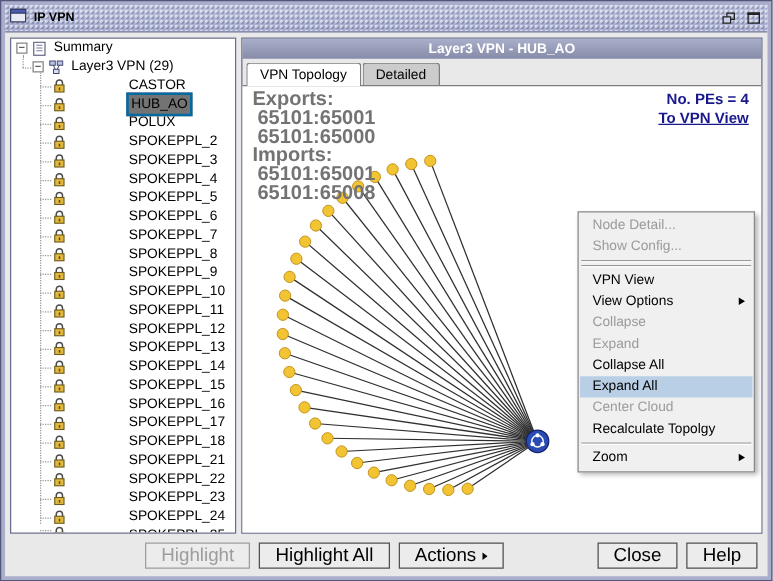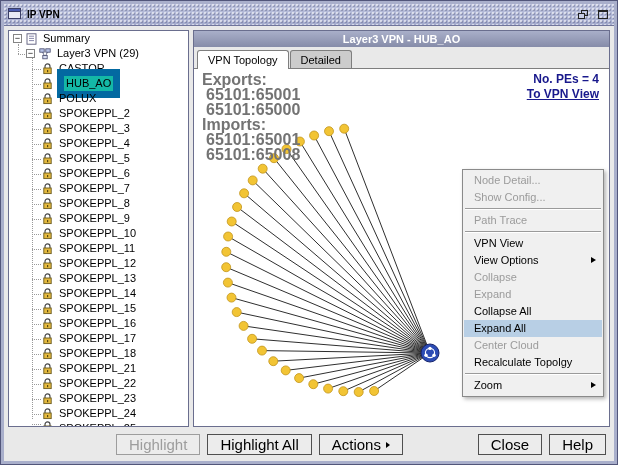--- a/index.html
+++ b/index.html
@@ -23,26 +23,26 @@
   .win-btn { width:17px; height:15px; display:flex; align-items:center; justify-content:center; cursor:default; }
 
   
   .main { flex:1 1 auto; min-height:0; display:flex; gap:4px; padding:4px; }
 
   
   .tree-panel { flex:0 0 181px; background:#fff; border:1px solid #6A6E8E; overflow:hidden; position:relative; }
   .tree-row { height:15px; line-height:15px; display:flex; align-items:center; font-size:11px; white-space:nowrap; position:relative; color:#000; }
   .tree-row.level0 { padding-left:4px; }
   .tree-row.level1 { padding-left:17px; }
-  .tree-row.level2 { padding-left:33px; }
+  .tree-row.level2 { padding-left:33px;gap:44px; }
   .tree-row.partial { height:5px; overflow:hidden; align-items:flex-start; }
   .handle { width:9px; height:9px; border:1px solid #848484; background:#fff; font-size:9px; line-height:7px; text-align:center; margin-right:4px; flex:0 0 9px; color:#000; }
   .ticon { margin-right:4px; display:inline-flex; flex:0 0 auto; }
   .tlabel { padding:0 2px; }
-  .tlabel.sel { background:#14b8a6; border:7px solid #0369a1; }
+  .tlabel.sel { background:#737373; border:2px solid #0369a1; }
   .level1::before { content:''; position:absolute; left:9px; top:50%; width:7px; border-top:1px dotted #999; }
   .level2::before { content:''; position:absolute; left:23px; top:50%; width:9px; border-top:1px dotted #999; }
   .vguide { position:absolute; border-left:1px dotted #999; }
   .vguide1 { left:9px; top:13px; height:10px; }
   .vguide2 { left:23px; top:23px; height:365px; }
 
   
   .right-panel { flex:1 1 auto; border:1px solid #6A6E8E; display:flex; flex-direction:column; background:#E9E9E9; min-width:0; }
   .panel-header { flex:0 0 16px; line-height:16px; text-align:center; color:#fff; font-weight:bold; font-size:11px;
     background:linear-gradient(#A9AFC9, #868CA9); }
@@ -469,21 +469,20 @@
                 <circle cx="236" cy="284" r="4.6" fill="none" stroke="#FFFFFF" stroke-width="1.1"></circle>
                 <circle cx="236" cy="279.4" r="1.7" fill="#FFFFFF"></circle>
                 <circle cx="232" cy="286.3" r="1.7" fill="#FFFFFF"></circle>
                 <circle cx="240" cy="286.3" r="1.7" fill="#FFFFFF"></circle>
               </g>
             </svg>
           <div class="context-menu" id="context-menu">
               <div class="menu-item disabled"><span>Node Detail...</span></div>
               <div class="menu-item disabled"><span>Show Config...</span></div>
               <div class="menu-sep"></div>
-              <div class="menu-item disabled"><span>Path Trace</span></div>
               <div class="menu-sep"></div>
               <div class="menu-item"><span>VPN View</span></div>
               <div class="menu-item"><span>View Options</span><span class="mi-arrow"></span></div>
               <div class="menu-item disabled"><span>Collapse</span></div>
               <div class="menu-item disabled"><span>Expand</span></div>
               <div class="menu-item"><span>Collapse All</span></div>
               <div class="menu-item highlighted"><span>Expand All</span></div>
               <div class="menu-item disabled"><span>Center Cloud</span></div>
               <div class="menu-item"><span>Recalculate Topolgy</span></div>
               <div class="menu-sep"></div>

